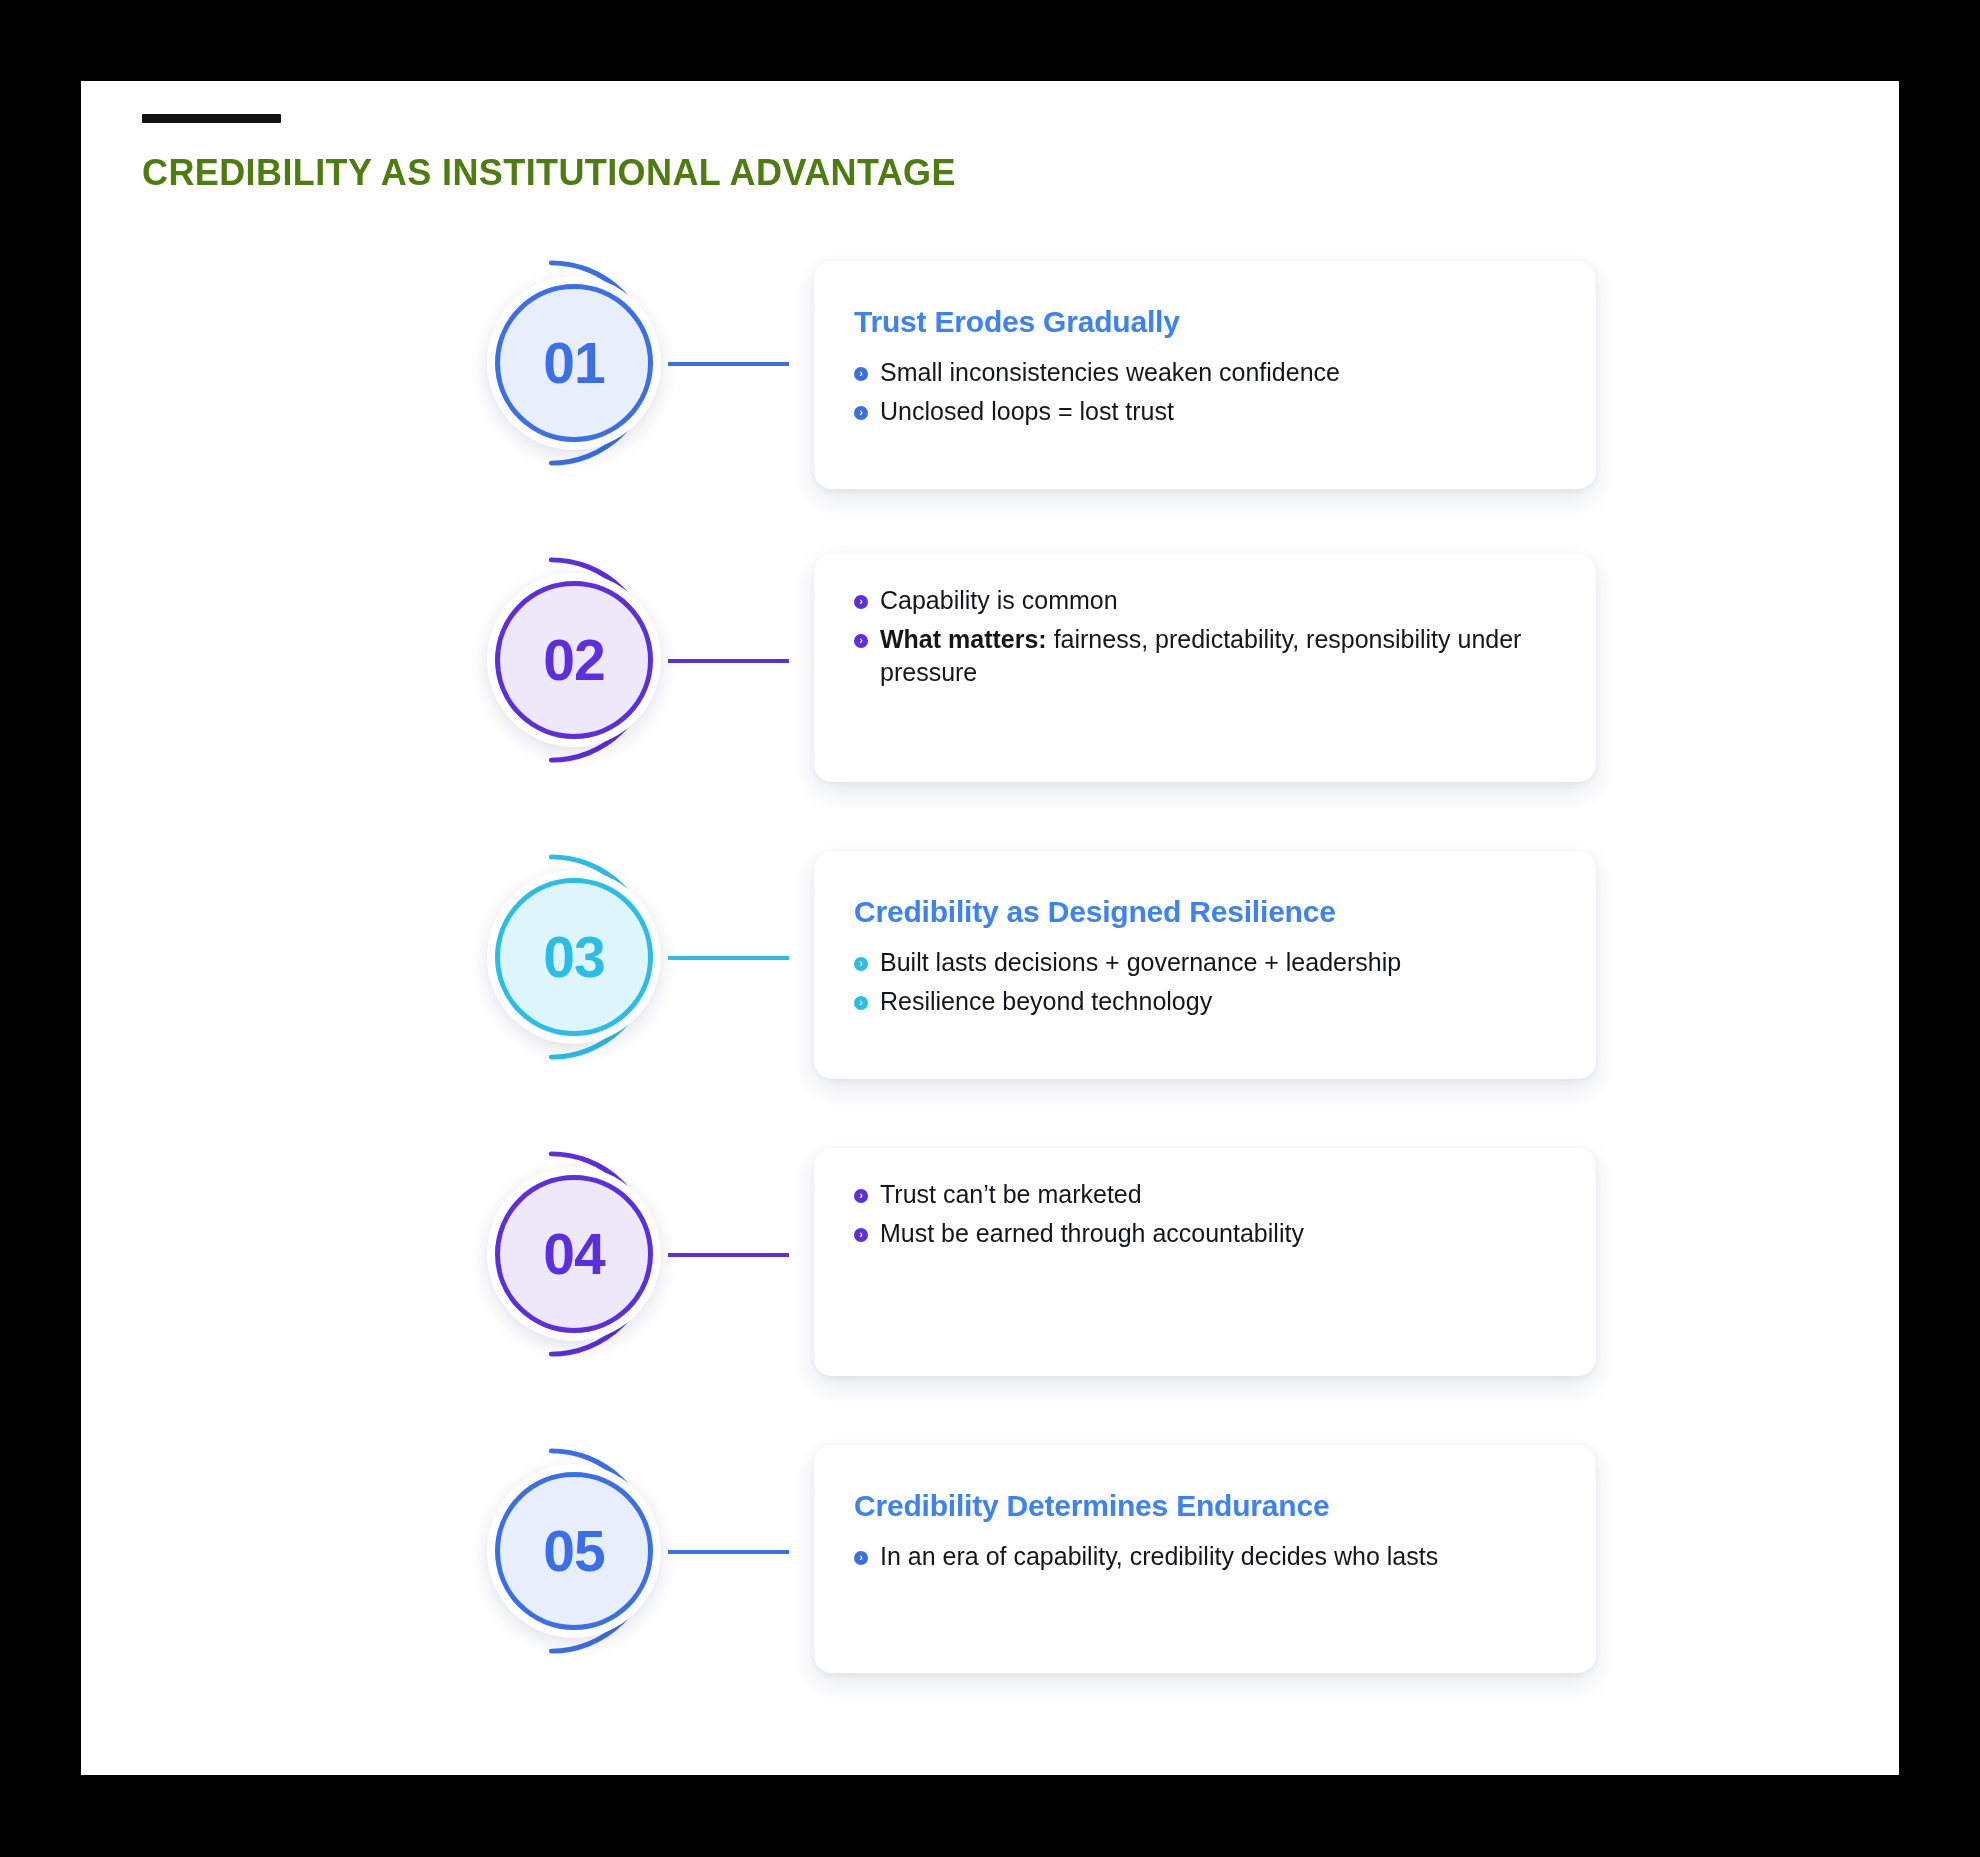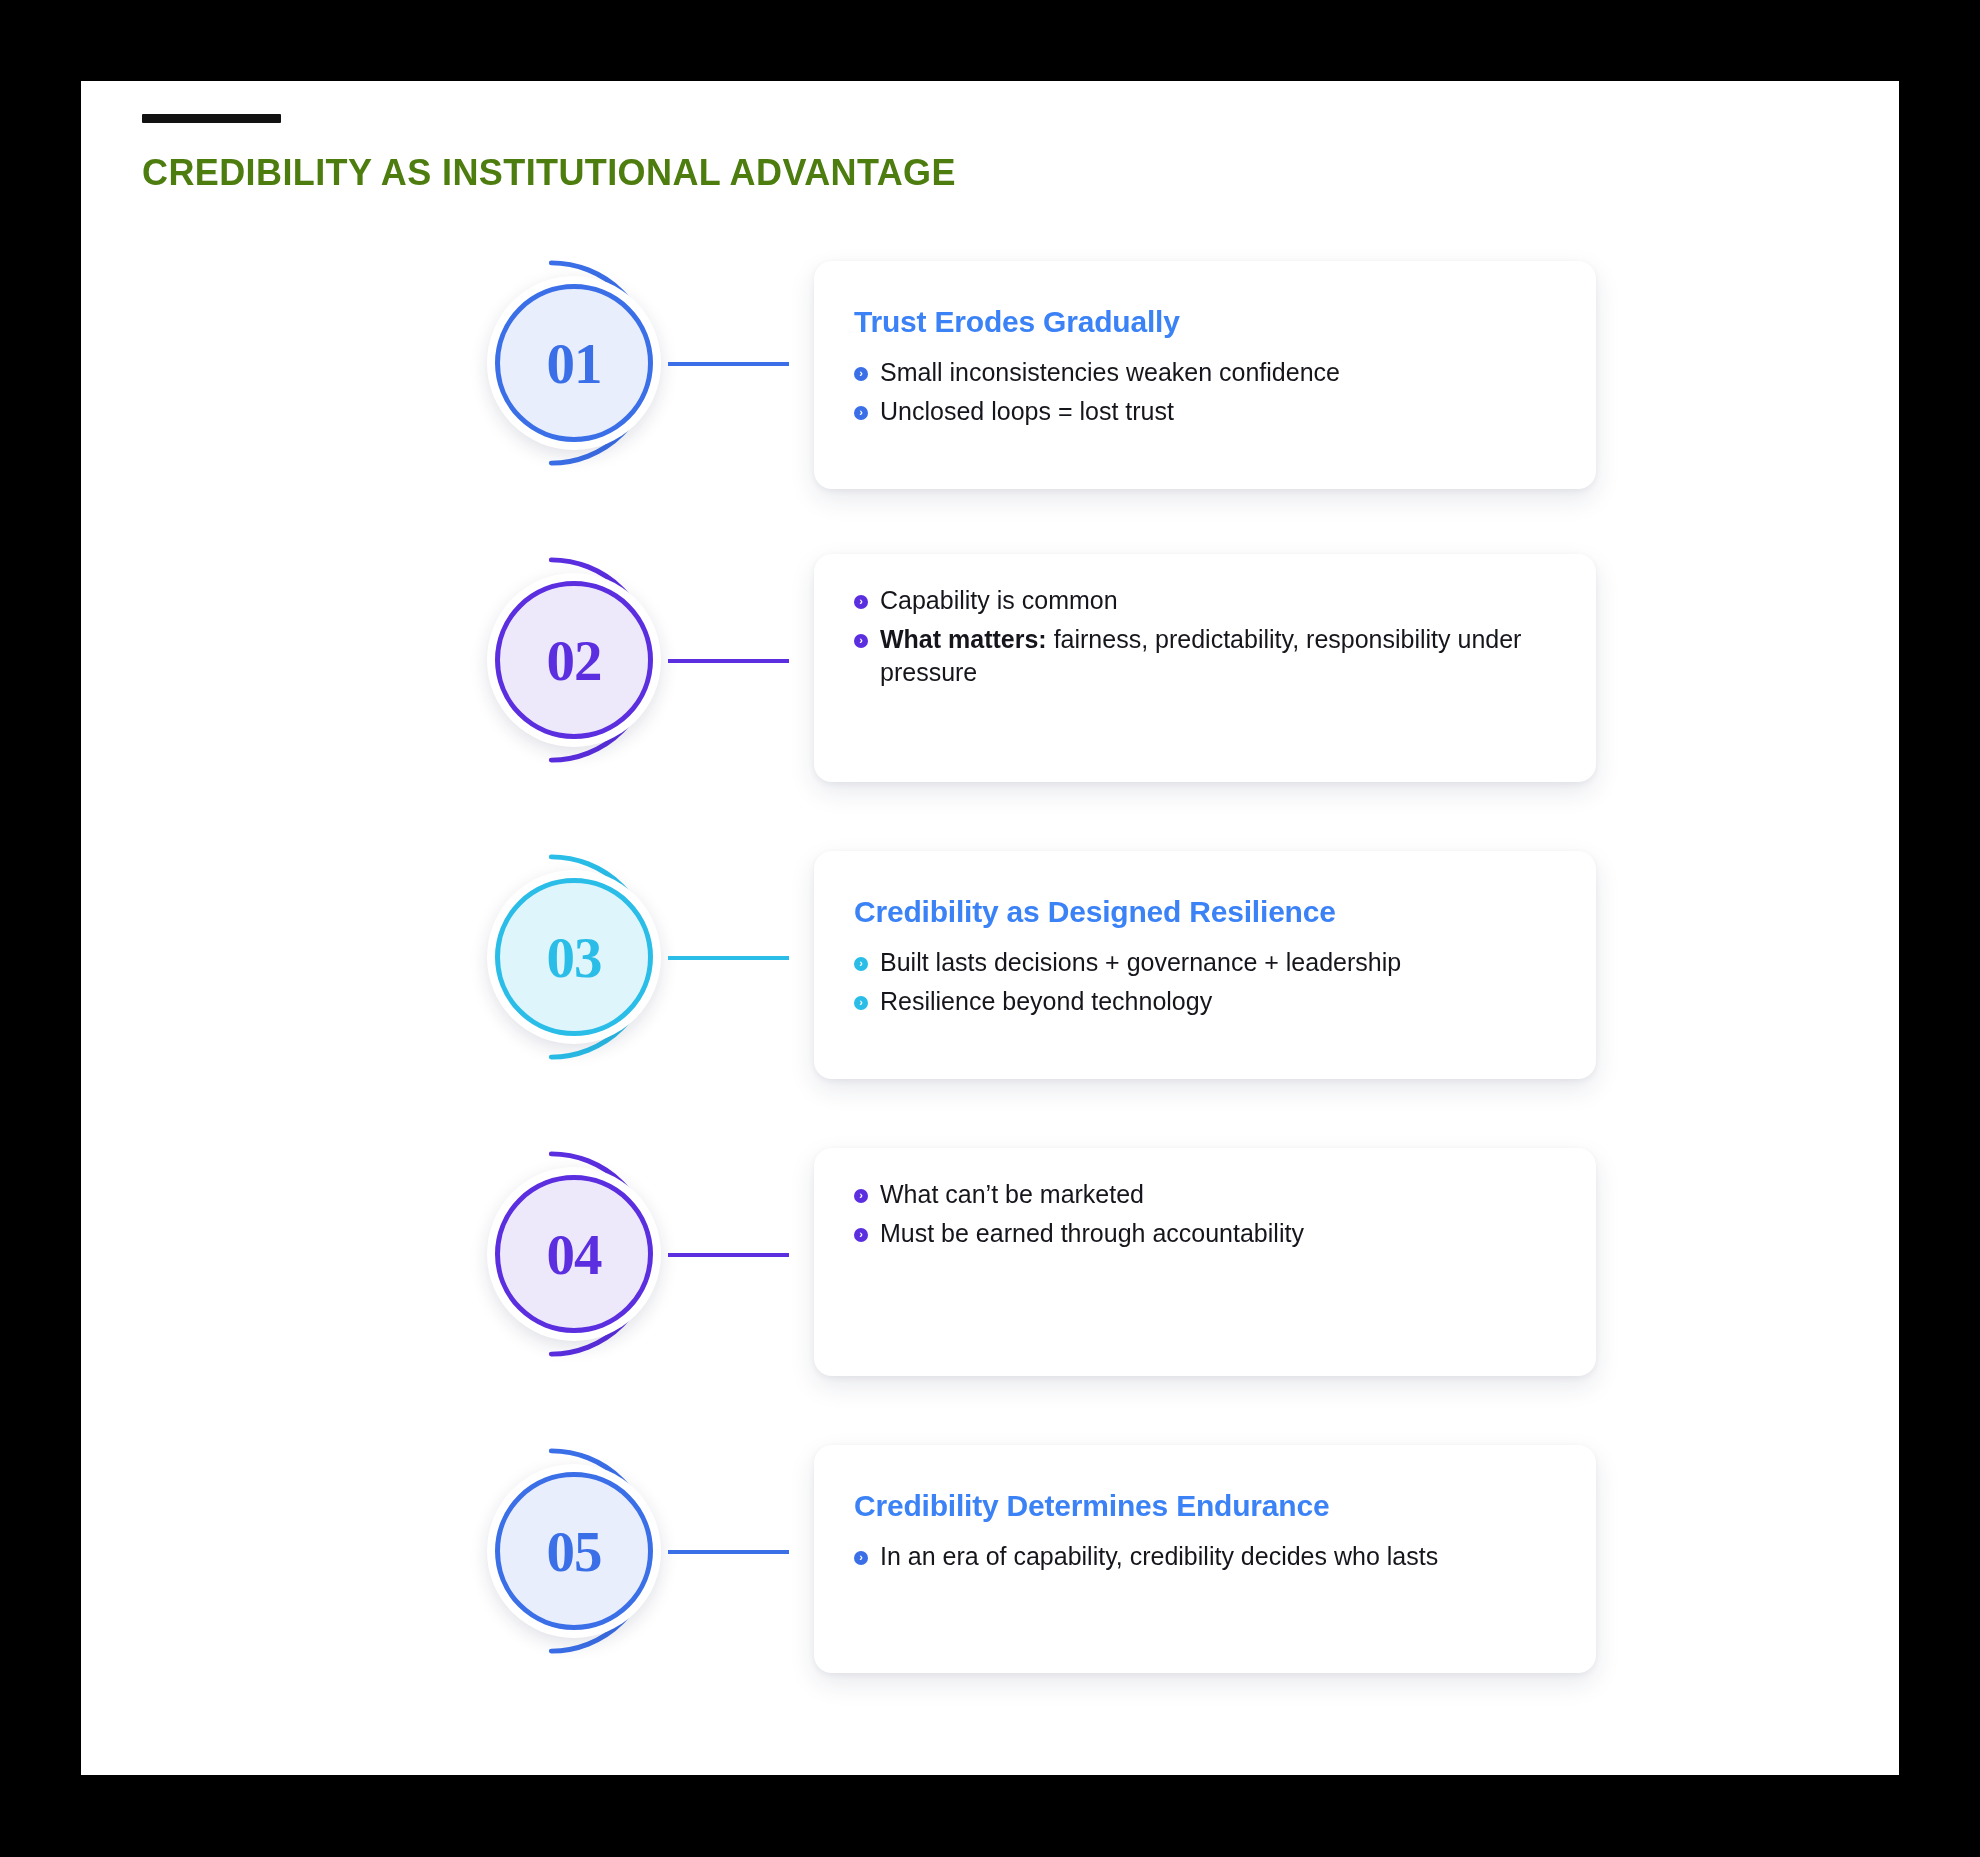--- a/index.html
+++ b/index.html
@@ -101,21 +101,21 @@
     height: 158px;
     border-radius: 50%;
     border: 5px solid #3B6FE8;
     background: #E8EEFC;
     display: flex;
     align-items: center;
     justify-content: center;
     box-sizing: border-box;
   }
   .badge-number {
-    font-family: Liberation Serif, serif;
+    font-family: Liberation Sans, sans-serif;
     font-size: 57px;
     font-weight: bold;
     letter-spacing: -1px;
     color: #3B6FE8;
     line-height: 1;
   }
   .connector {
     position: absolute;
     left: 194px;
     top: 113px;
@@ -281,21 +281,21 @@
       </svg>
       <div class="badge-halo"></div>
       <div class="badge-circle">
         <span class="badge-number">04</span>
       </div>
       <div class="connector"></div>
     </div>
 
     <div class="card card-4">
       <ul class="bullets">
-              <li class="bullet"><span class="bullet-dot" style="background: rgb(91, 46, 224);">›</span><span>What can’t be marketed</span></li>
+              <li class="bullet"><span class="bullet-dot" style="background: rgb(91, 46, 224);">›</span><span>Trust can’t be marketed</span></li>
               <li class="bullet"><span class="bullet-dot" style="background: rgb(91, 46, 224);">›</span><span>Must be earned through accountability</span></li>
             </ul>
     </div>
 
   </div>
 
   <div class="row" style="--accent: #3B6FE8; --accent-fill: #E8EEFC;">
 
     <div class="badge-wrap">
       <svg class="badge-arc" viewBox="0 0 230 230">

